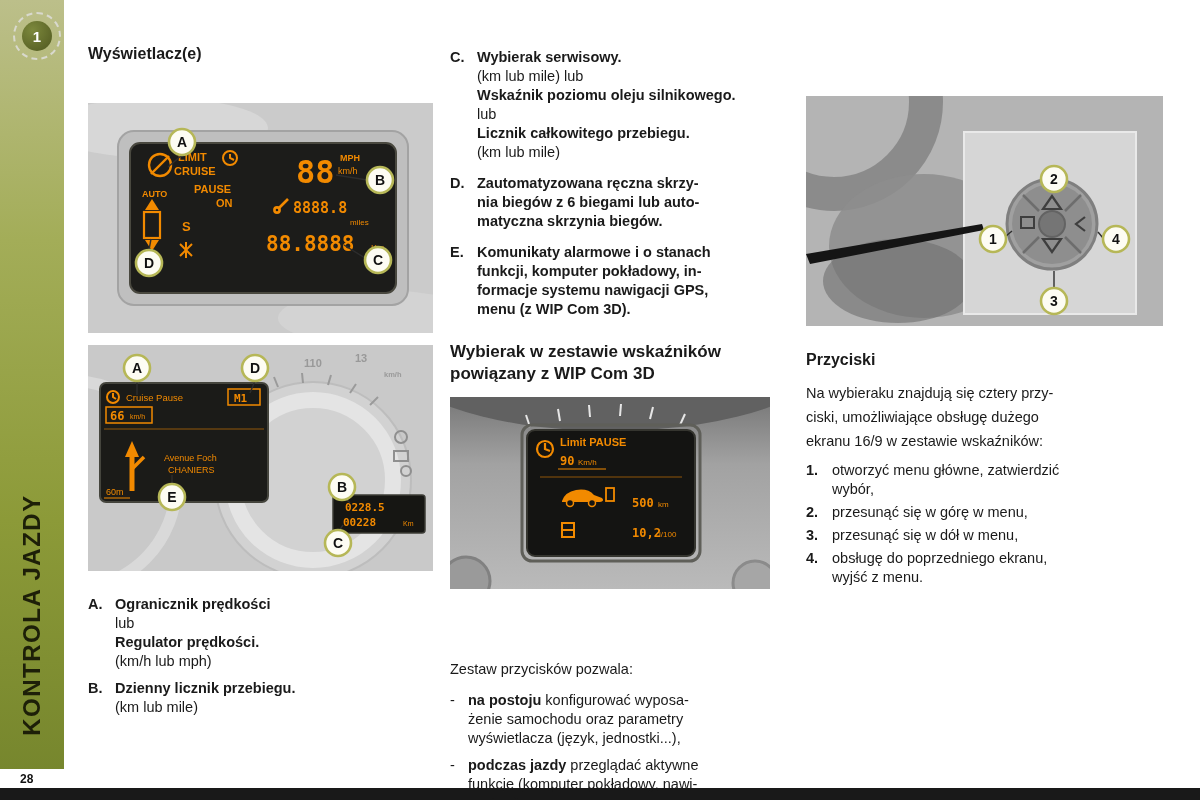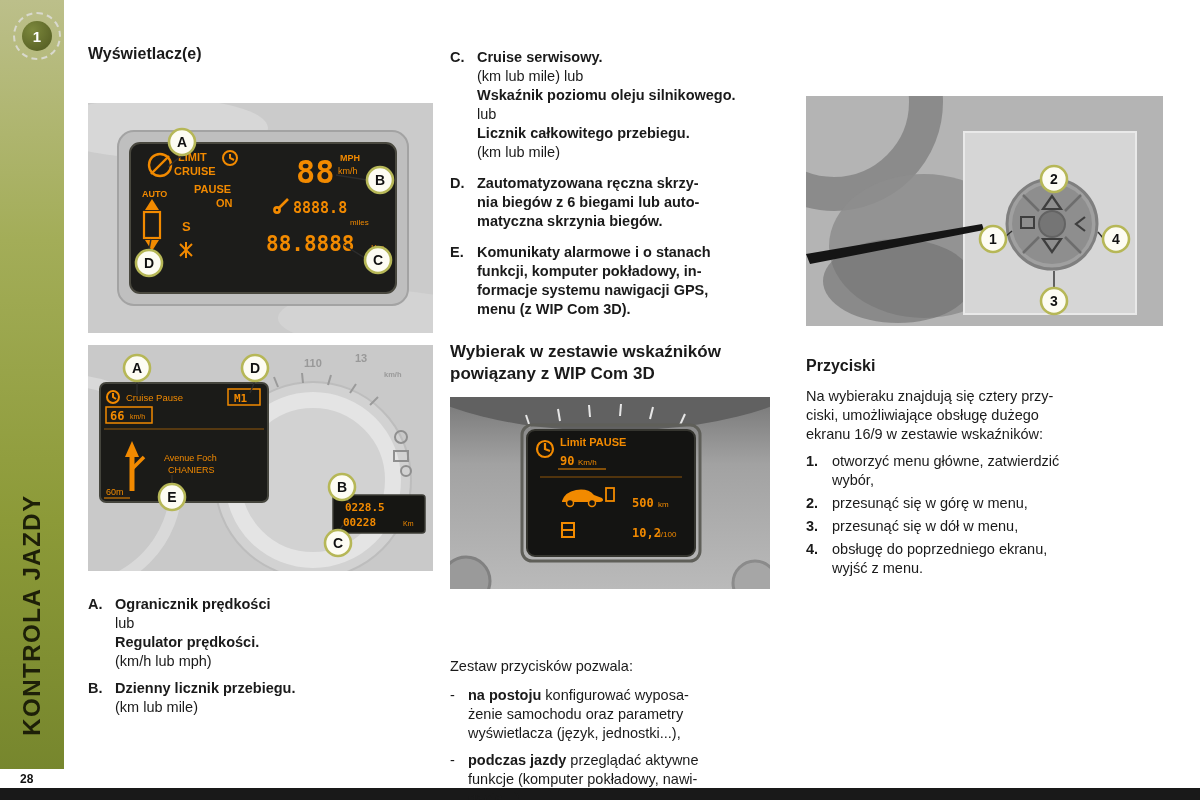--- a/index.html
+++ b/index.html
@@ -21,28 +21,28 @@
   .bottombar{position:absolute;left:0;bottom:0;width:1200px;height:12px;background:#191919;}
 
   
   .col{position:absolute;}
   .col1{left:88px;top:44px;width:345px;}
   .col2{left:450px;top:48px;width:340px;}
   .col3{left:806px;top:96px;width:360px;}
 
   .h1{font-weight:bold;font-size:16px;line-height:19px;}
   .h2{font-weight:bold;font-size:17px;line-height:22px;white-space:pre-line;margin-top:22px;}
-  .txt{font-size:14.5px;line-height:19px;}
+  .txt{font-size:14.5px;line-height:24px;}
   .b{font-weight:bold;}
   .pre{white-space:pre-line;}
 
   .item{display:grid;grid-template-columns:27px 1fr;font-size:14.5px;line-height:19px;}
   .item .lbl{font-weight:bold;}
   .deflist{margin-top:24px;}
-  .mt8{margin-top:8px;} .mt12{margin-top:12px;} .mt36{margin-top:36px;} .mt24{margin-top:30px;}
+  .mt8{margin-top:8px;} .mt12{margin-top:12px;} .mt36{margin-top:36px;} .mt24{margin-top:24px;}
 
   .fig{position:relative;}
   .fig1{margin-top:40px;width:345px;height:230px;}
   .fig2{margin-top:12px;width:345px;height:226px;}
   .fig3{margin-top:12px;width:320px;height:224px;}
   .fig4{width:357px;height:230px;}
 
   .bullets{margin-top:10px;}
   .bullet{display:grid;grid-template-columns:18px 1fr;font-size:14.5px;line-height:19px;margin-top:8px;}
   .nlist{margin-top:8px;}
@@ -245,21 +245,21 @@
           <div>(km lub mile)</div>
         </div>
       </div>
     </div>
   </div>
 
   <div class="col col2">
     <div class="item">
       <div class="lbl">C.</div>
       <div>
-        <div class="b">Cruise serwisowy.</div>
+        <div class="b">Wybierak serwisowy.</div>
         <div>(km lub mile) lub</div>
         <div class="b">Wskaźnik poziomu oleju silnikowego.</div>
         <div>lub</div>
         <div class="b">Licznik całkowitego przebiegu.</div>
         <div>(km lub mile)</div>
       </div>
     </div>
     <div class="item mt12">
       <div class="lbl">D.</div>
       <div class="b pre">Zautomatyzowana ręczna skrzy-

